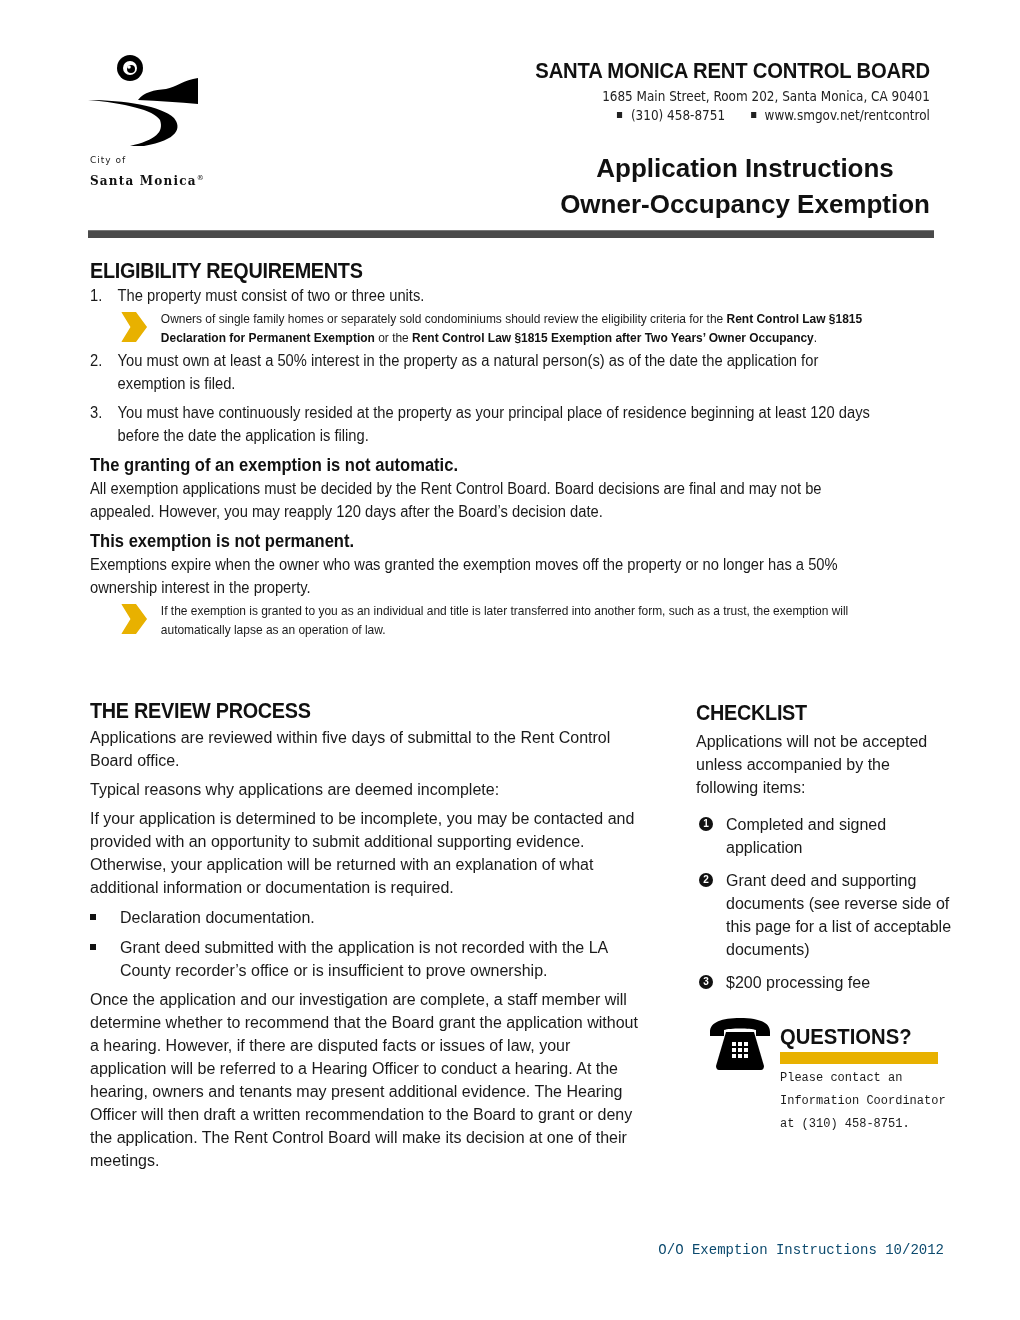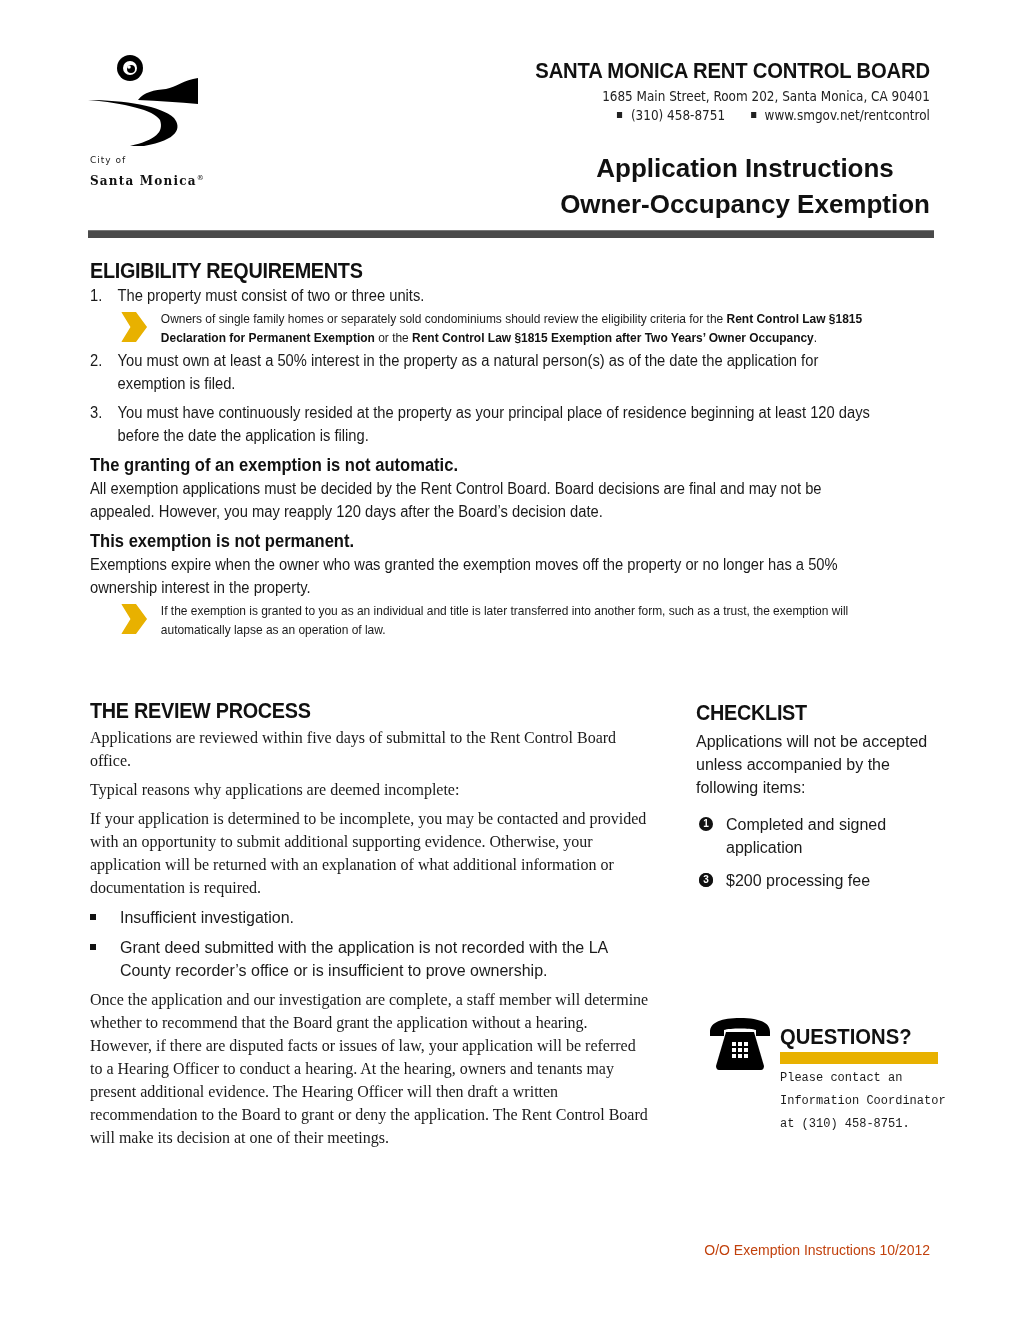--- a/index.html
+++ b/index.html
@@ -28,36 +28,36 @@
   .txt { font-size: 16px; line-height: 23px; color: #1a1a1a; font-family: "Liberation Sans", sans-serif; }
   .cond { transform: scaleX(0.92); transform-origin: left; }
   .numitem { position: relative; padding-left: 30px; }
   .numitem .num { position: absolute; left: 0; top: 0; }
   .note { position: relative; padding-left: 77px; font-size: 13px; line-height: 19px; color: #1a1a1a; margin: 2px 0 2px 0; }
   .note .chev { position: absolute; left: 34px; top: 3px; width: 28px; height: 30px; }
   .note b { font-weight: bold; color: #111; }
   .subhead { font-weight: bold; font-size: 18px; line-height: 24px; margin-top: 6px; }
 
   .review { position: absolute; left: 90px; top: 698px; width: 560px; }
-  .review .p { font-size: 16px; line-height: 23px; margin-top: 6px; font-family: Liberation Serif, serif; }
+  .review .p { font-size: 16px; line-height: 23px; margin-top: 6px; }
   .bullet { position: relative; padding-left: 30px; font-size: 16px; line-height: 23px; margin-top: 7px; }
   .bullet .sq { position: absolute; left: 0; top: 8px; width: 6px; height: 6px; background: #111; }
 
   .checklist { position: absolute; left: 696px; top: 700px; width: 270px; }
   .checklist .p { font-size: 16px; line-height: 23px; margin-top: 4px; }
   .ck { position: relative; padding-left: 30px; font-size: 16px; line-height: 23px; margin-top: 10px; }
   .ck .cnum { position: absolute; left: 3px; top: 4px; width: 14px; height: 14px; border-radius: 50%; background: #111; color: #fff; font-size: 10px; line-height: 14px; text-align: center; font-weight: bold; }
 
   .questions { position: absolute; left: 708px; top: 1018px; width: 240px; }
   .phone { position: absolute; left: 0; top: 0; width: 64px; height: 52px; }
   .q-title { position: absolute; left: 72px; top: 6px; font-size: 22px; font-weight: bold; white-space: nowrap; transform: scaleX(0.92); transform-origin: left; }
   .q-bar { position: absolute; left: 72px; top: 34px; width: 158px; height: 12px; background: #e8b100; }
   .q-text { position: absolute; left: 72px; top: 49px; font-size: 12px; line-height: 23px; width: 170px; font-family: Liberation Mono, monospace; }
 
-  .footer { position: absolute; right: 90px; top: 1242px; font-size: 14px; color: #c2410c; font-family: Liberation Sans, sans-serif; }
+  .footer { position: absolute; right: 76px; top: 1242px; font-size: 14px; color: #0c4a6e; font-family: Liberation Mono, monospace; }
 </style>
 </head>
 <body>
 
 <div class="logo">
   <svg width="130" height="100" viewBox="0 0 130 100">
 
     <circle cx="46" cy="14" r="13" fill="#000"></circle>
     <circle cx="46" cy="14" r="7" fill="#fff"></circle>
     <circle cx="47" cy="15" r="4" fill="#000"></circle>
@@ -120,38 +120,39 @@
   </div>
 </div>
 
 <div class="review">
   <div class="h-section">THE REVIEW PROCESS</div>
   <div class="p txt" style="margin-top:2px">Applications are reviewed within five days of submittal to the Rent Control Board office.</div>
   <div class="p txt">Typical reasons why applications are deemed incomplete:</div>
   <div class="p txt">If your application is determined to be incomplete, you may be contacted and provided with an opportunity to submit additional supporting evidence. Otherwise, your application will be returned with an explanation of what additional information or documentation is required.</div>
   <div class="bullet txt">
     <span class="sq"></span>
-    <span>Insufficient investigation.</span>
+    <span>Declaration documentation.</span>
   </div>
   <div class="bullet txt">
     <span class="sq"></span>
     <span>Grant deed submitted with the application is not recorded with the LA County recorder’s office or is insufficient to prove ownership.</span>
   </div>
   <div class="p txt">Once the application and our investigation are complete, a staff member will determine whether to recommend that the Board grant the application without a hearing. However, if there are disputed facts or issues of law, your application will be referred to a Hearing Officer to conduct a hearing. At the hearing, owners and tenants may present additional evidence. The Hearing Officer will then draft a written recommendation to the Board to grant or deny the application. The Rent Control Board will make its decision at one of their meetings.</div>
 </div>
 
 <div class="checklist">
   <div class="h-section">CHECKLIST</div>
   <div class="p txt" style="width:260px">Applications will not be accepted unless accompanied by the following items:</div>
   <div class="ck txt" style="margin-top:14px">
     <span class="cnum">1</span>
     <span>Completed and signed application</span>
   </div>
   <div class="ck txt">
     <span class="cnum">2</span>
+    <span>Grant deed and supporting documents (see reverse side of this page for a list of acceptable documents)</span>
   </div>
   <div class="ck txt">
     <span class="cnum">3</span>
     <span>$200 processing fee</span>
   </div>
 </div>
 
 <div class="questions">
   <svg class="phone" viewBox="0 0 64 52">
     <path d="M2 14 C2 4 14 0 32 0 C50 0 62 4 62 14 L62 18 L48 18 L48 12 C42 10 22 10 16 12 L16 18 L2 18 Z" fill="#000"></path>

